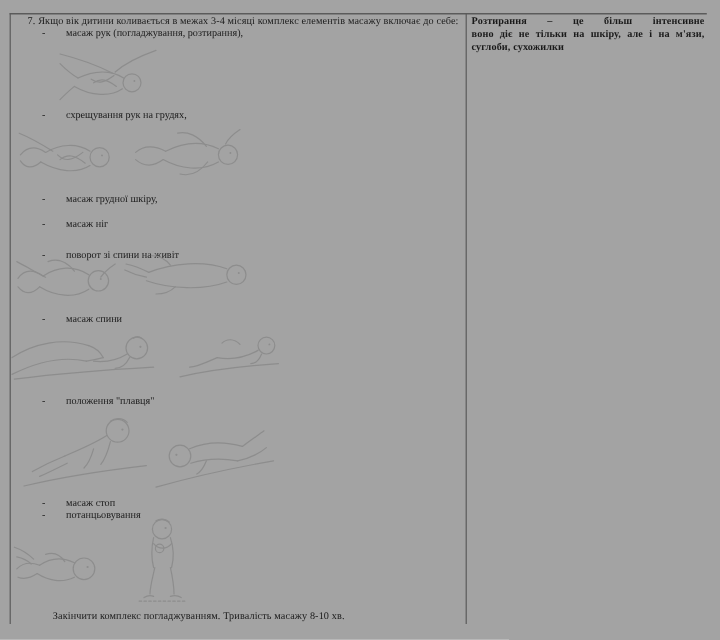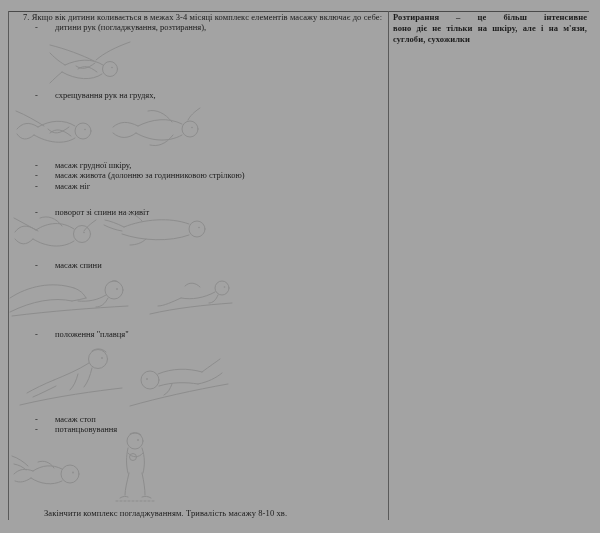--- a/index.html
+++ b/index.html
@@ -45,21 +45,21 @@
 
 <div class="page">
 
   <div class="rule top"></div>
   <div class="rule left"></div>
   <div class="rule divider"></div>
 
   <div class="heading">7. Якщо вік дитини коливається в межах 3-4 місяці комплекс елементів масажу включає до себе:</div>
 
   <div class="li" style="top:22px">
-    <span class="dash">-</span><span class="label">дитини рук (погладжування, розтирання),</span>
+    <span class="dash">-</span><span class="label">масаж рук (погладжування, розтирання),</span>
   </div>
 
   <svg class="draw" style="left:48px;top:40px" width="84" height="48" viewBox="0 0 84 48">
     <path d="M2 5 C18 9 34 15 46 21"></path>
     <path d="M82 2 C68 7 56 13 48 20"></path>
     <circle cx="62" cy="29" r="7.5"></circle>
     <circle class="dot" cx="64" cy="27.5" r="0.8"></circle>
     <path d="M55 25 C44 18 30 19 17 25"></path>
     <path d="M54 34 C44 41 28 40 14 32"></path>
     <path d="M47 23 C39 29 34 30 28 26"></path>
@@ -90,23 +90,20 @@
     <path d="M72 32 C58 40 40 38 26 30"></path>
     <path d="M62 19 C55 10 46 6 38 8"></path>
     <path d="M63 32 C56 41 48 44 40 42"></path>
     <path d="M28 23 C18 18 10 18 3 24"></path>
     <path d="M26 30 C18 36 10 36 3 30"></path>
     <path d="M90 5 C84 9 80 13 78 17"></path>
   </svg>
 
   <div class="li" style="top:160px">
     <span class="dash">-</span><span class="label">масаж грудної шкіру,</span>
-  </div>
-  <div class="li" style="top:170px">
-    <span class="dash">-</span><span class="label">масаж живота (долонню за годинниковою стрілкою)</span>
   </div>
   <div class="li" style="top:181px">
     <span class="dash">-</span><span class="label">масаж ніг</span>
   </div>
   <div class="li" style="top:207px">
     <span class="dash">-</span><span class="label">поворот зі спини на живіт</span>
   </div>
 
   <svg class="draw" style="left:12px;top:206px" width="86" height="48" viewBox="0 0 86 48">
     <path d="M2 12 C10 16 18 21 26 25"></path>

